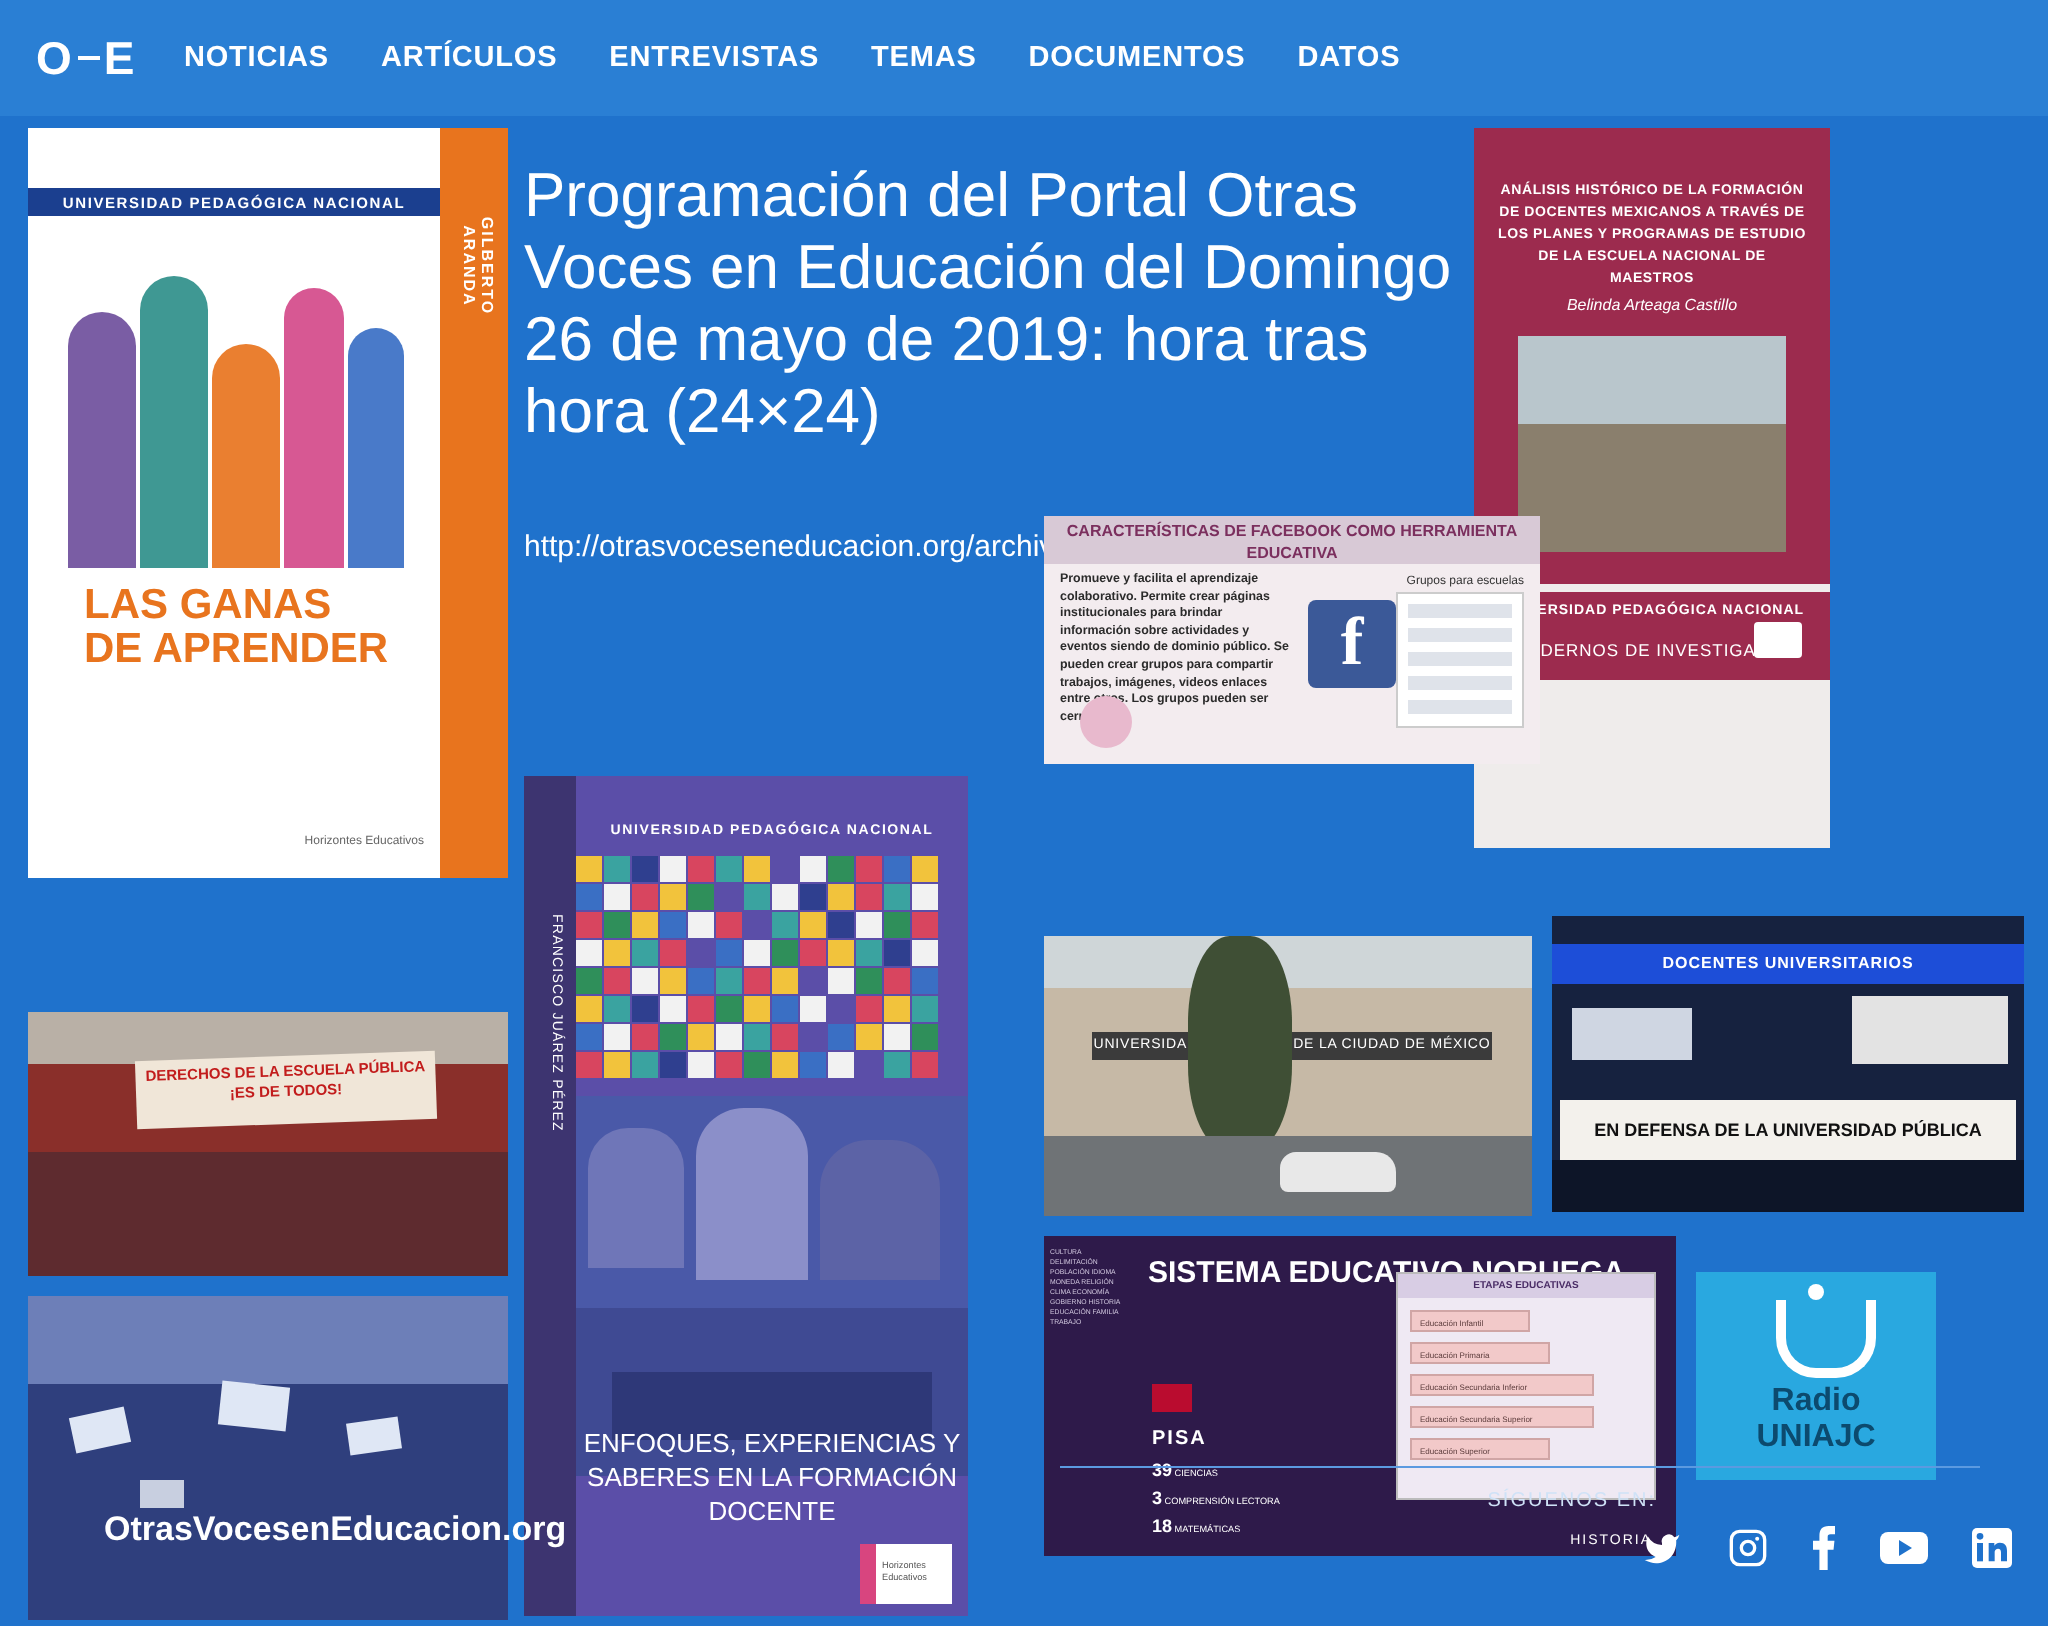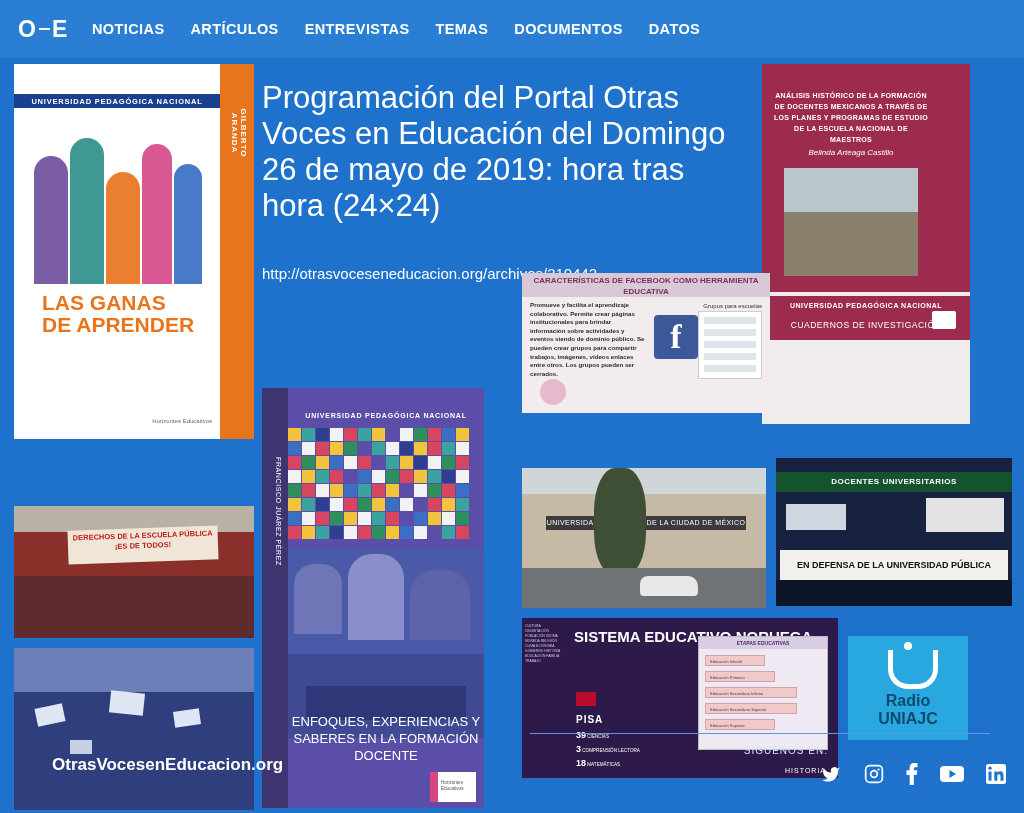--- a/index.html
+++ b/index.html
@@ -58,36 +58,36 @@
     color:#ffffff;font-size:7.5px;font-weight:bold;letter-spacing:.8px;
     display:flex;align-items:center;justify-content:center;
   }
   #book1 .art{position:absolute;left:16px;top:60px;width:176px;height:160px;}
   #book1 .fig{position:absolute;bottom:0;border-radius:26px 26px 0 0;opacity:.92;}
   #book1 .t1{position:absolute;left:28px;top:228px;width:160px;}
   #book1 .t1 .big{color:#e8741e;font-size:21px;font-weight:bold;line-height:22px;}
   #book1 .t1 .sm{color:#444;font-size:9.5px;line-height:13px;margin-top:7px;letter-spacing:.3px;}
   #book1 .pub{position:absolute;right:42px;bottom:14px;text-align:right;color:#666;font-size:6px;line-height:8px;}
   
-  #book2{left:762px;top:6px;width:178px;height:360px;background:#efeceb;padding-left:30px;}
+  #book2{left:737px;top:6px;width:178px;height:360px;background:#efeceb;}
   #book2 .top{position:absolute;left:0;top:0;width:100%;height:228px;background:#9c2b4e;}
   #book2 .toptxt{
     position:absolute;left:10px;top:26px;width:158px;text-align:center;color:#ffffff;
     font-size:7px;line-height:11px;letter-spacing:.3px;font-weight:bold;
   }
   #book2 .author{position:absolute;left:10px;top:84px;width:158px;text-align:center;color:#ffffff;font-size:8px;font-style:italic;}
   #book2 .photo{position:absolute;left:22px;top:104px;width:134px;height:108px;background:#7a8c8f;overflow:hidden;}
   #book2 .photo .sky{position:absolute;left:0;top:0;width:100%;height:46px;background:#b9c6cc;}
   #book2 .photo .bld{position:absolute;bottom:0;left:0;width:100%;height:64px;background:#8a7f6d;}
   #book2 .bar{position:absolute;left:0;top:232px;width:100%;height:44px;background:#9c2b4e;}
   #book2 .bar .l1{position:absolute;left:0;top:6px;width:100%;text-align:center;color:#fff;font-size:7px;font-weight:bold;letter-spacing:.5px;}
   #book2 .bar .l2{position:absolute;left:0;top:24px;width:100%;text-align:center;color:#fff;font-size:8.5px;letter-spacing:.5px;}
   #book2 .logo2{position:absolute;right:14px;top:247px;width:24px;height:18px;background:#ffffff;border-radius:2px;}
   
-  #fb{left:522px;top:215px;width:248px;height:140px;background:#f3ecef;}
+  #fb{left:522px;top:200px;width:248px;height:124px;background:#f3ecef;}
   #fb .hdrbar{position:absolute;left:0;top:0;width:100%;height:24px;background:#d8c9d6;}
   #fb .hdrbar span{display:block;text-align:center;color:#7b2f5e;font-size:8px;font-weight:bold;line-height:11px;padding-top:2px;}
   #fb .txt{position:absolute;left:8px;top:28px;width:118px;color:#2b2b2b;font-size:6.2px;line-height:8.6px;font-weight:bold;}
   #fb .fico{
     position:absolute;left:132px;top:42px;width:44px;height:44px;background:#3b5998;border-radius:4px;
     color:#fff;font-size:34px;font-weight:bold;font-family:"Liberation Serif",serif;
     display:flex;align-items:center;justify-content:center;
   }
   #fb .card{position:absolute;right:8px;top:38px;width:62px;height:66px;background:#ffffff;border:1px solid #ccc;}
   #fb .card .cb{height:7px;margin:5px;background:#dfe3ea;}
@@ -120,21 +120,21 @@
   #p3{left:522px;top:410px;width:244px;height:140px;background:#9aa7ab;}
   #p3 .sky{position:absolute;left:0;top:0;width:100%;height:30px;background:#cfd6d8;}
   #p3 .bldg{position:absolute;left:0;top:26px;width:100%;height:74px;background:#c6b9a6;}
   #p3 .sign{position:absolute;left:24px;top:48px;width:200px;height:14px;background:#3b3b3b;}
   #p3 .sign span{display:block;color:#ffffff;font-size:7px;text-align:center;line-height:14px;letter-spacing:.4px;}
   #p3 .street{position:absolute;left:0;bottom:0;width:100%;height:40px;background:#6f7376;}
   #p3 .car{position:absolute;left:118px;bottom:12px;width:58px;height:20px;background:#e8e8e8;border-radius:8px 10px 4px 4px;}
   #p3 .tree{position:absolute;left:72px;top:0;width:52px;height:108px;background:#3f4f35;border-radius:40%;}
   
   #p4{left:776px;top:400px;width:236px;height:148px;background:#16223f;}
-  #p4 .band{position:absolute;left:0;top:14px;width:100%;height:20px;background:#14532d;}
+  #p4 .band{position:absolute;left:0;top:14px;width:100%;height:20px;background:#1d4ed8;}
   #p4 .band span{display:block;color:#fff;font-size:8px;text-align:center;line-height:20px;letter-spacing:.5px;font-weight:bold;}
   #p4 .banner{position:absolute;left:4px;bottom:26px;width:228px;height:30px;background:#f3f1ec;}
   #p4 .banner span{display:block;color:#111;font-size:9px;font-weight:bold;text-align:center;line-height:30px;}
   #p4 .crowd{position:absolute;left:0;bottom:0;width:100%;height:26px;background:#0d1528;}
   #p4 .sign{position:absolute;background:#e3e3e3;}
   
   #slide{left:522px;top:560px;width:316px;height:160px;background:#2e1a4a;}
   #slide .leftcol{position:absolute;left:0;top:0;width:46px;height:100%;color:#cfc6dd;font-size:3.4px;line-height:5px;padding:6px 3px;box-sizing:border-box;}
   #slide .ttl{position:absolute;left:52px;top:10px;color:#ffffff;font-size:15px;line-height:17px;font-weight:bold;}
   #slide .flag{position:absolute;left:54px;top:74px;width:20px;height:14px;background:#ba0c2f;}

